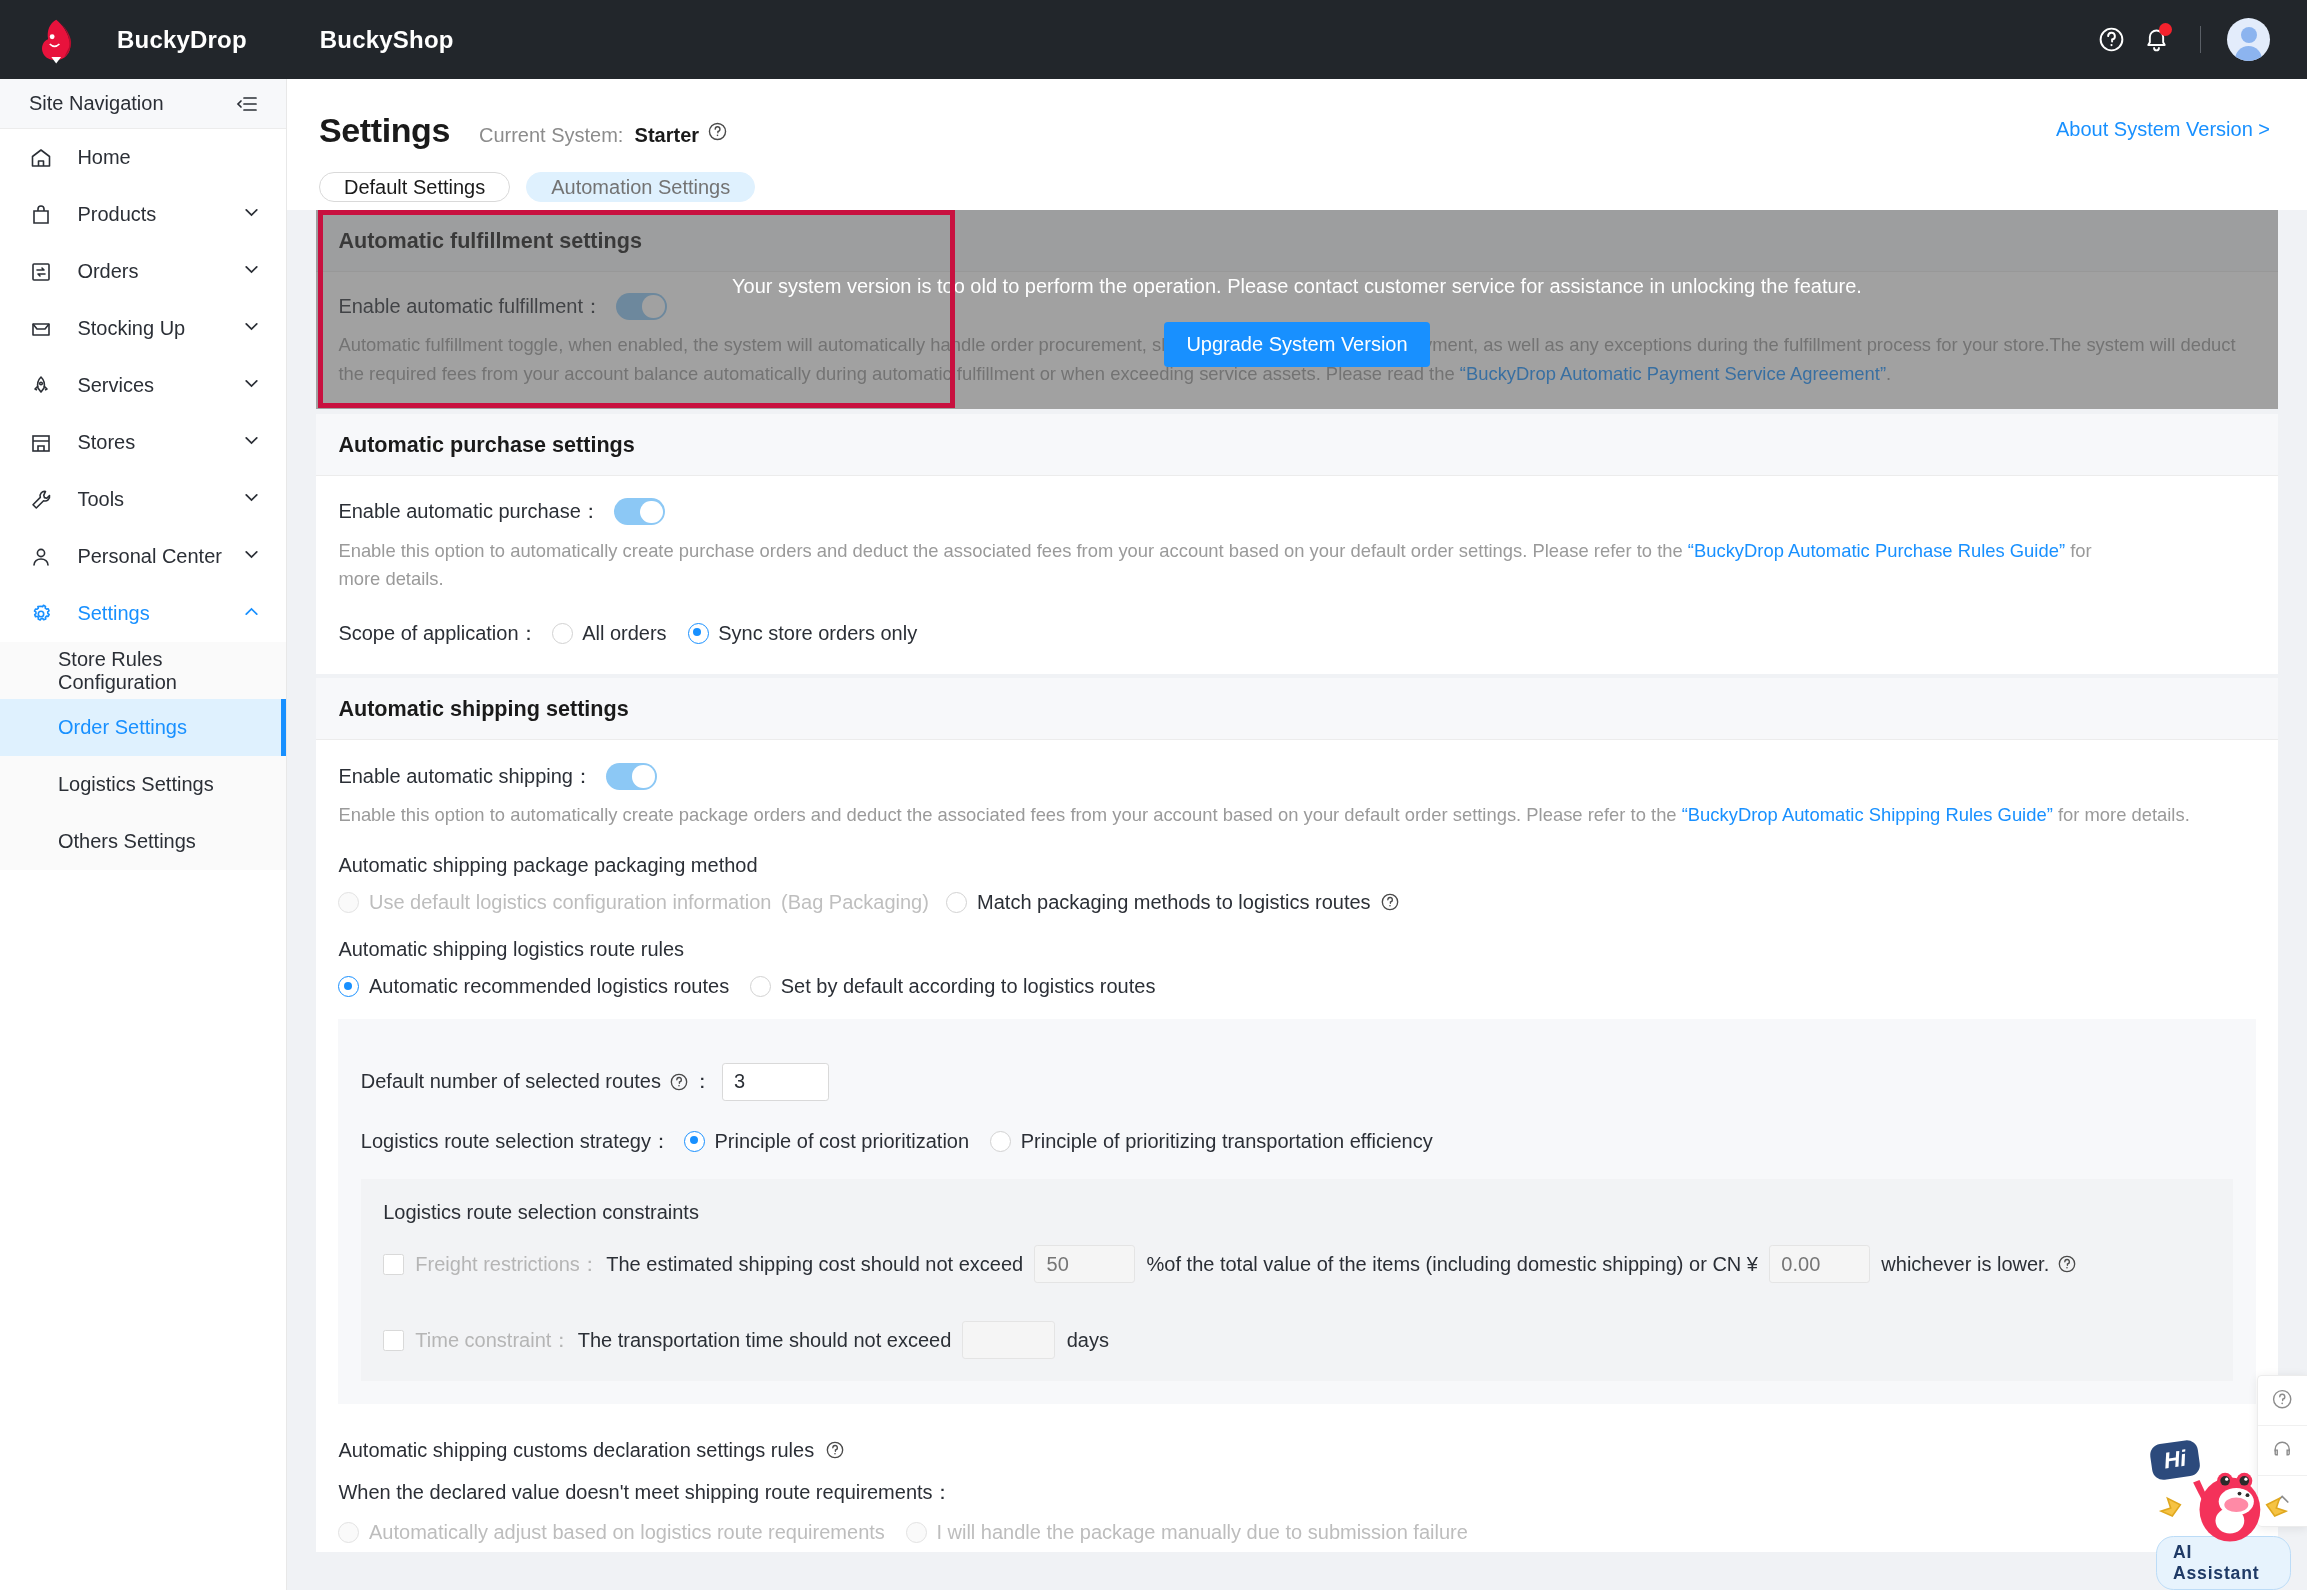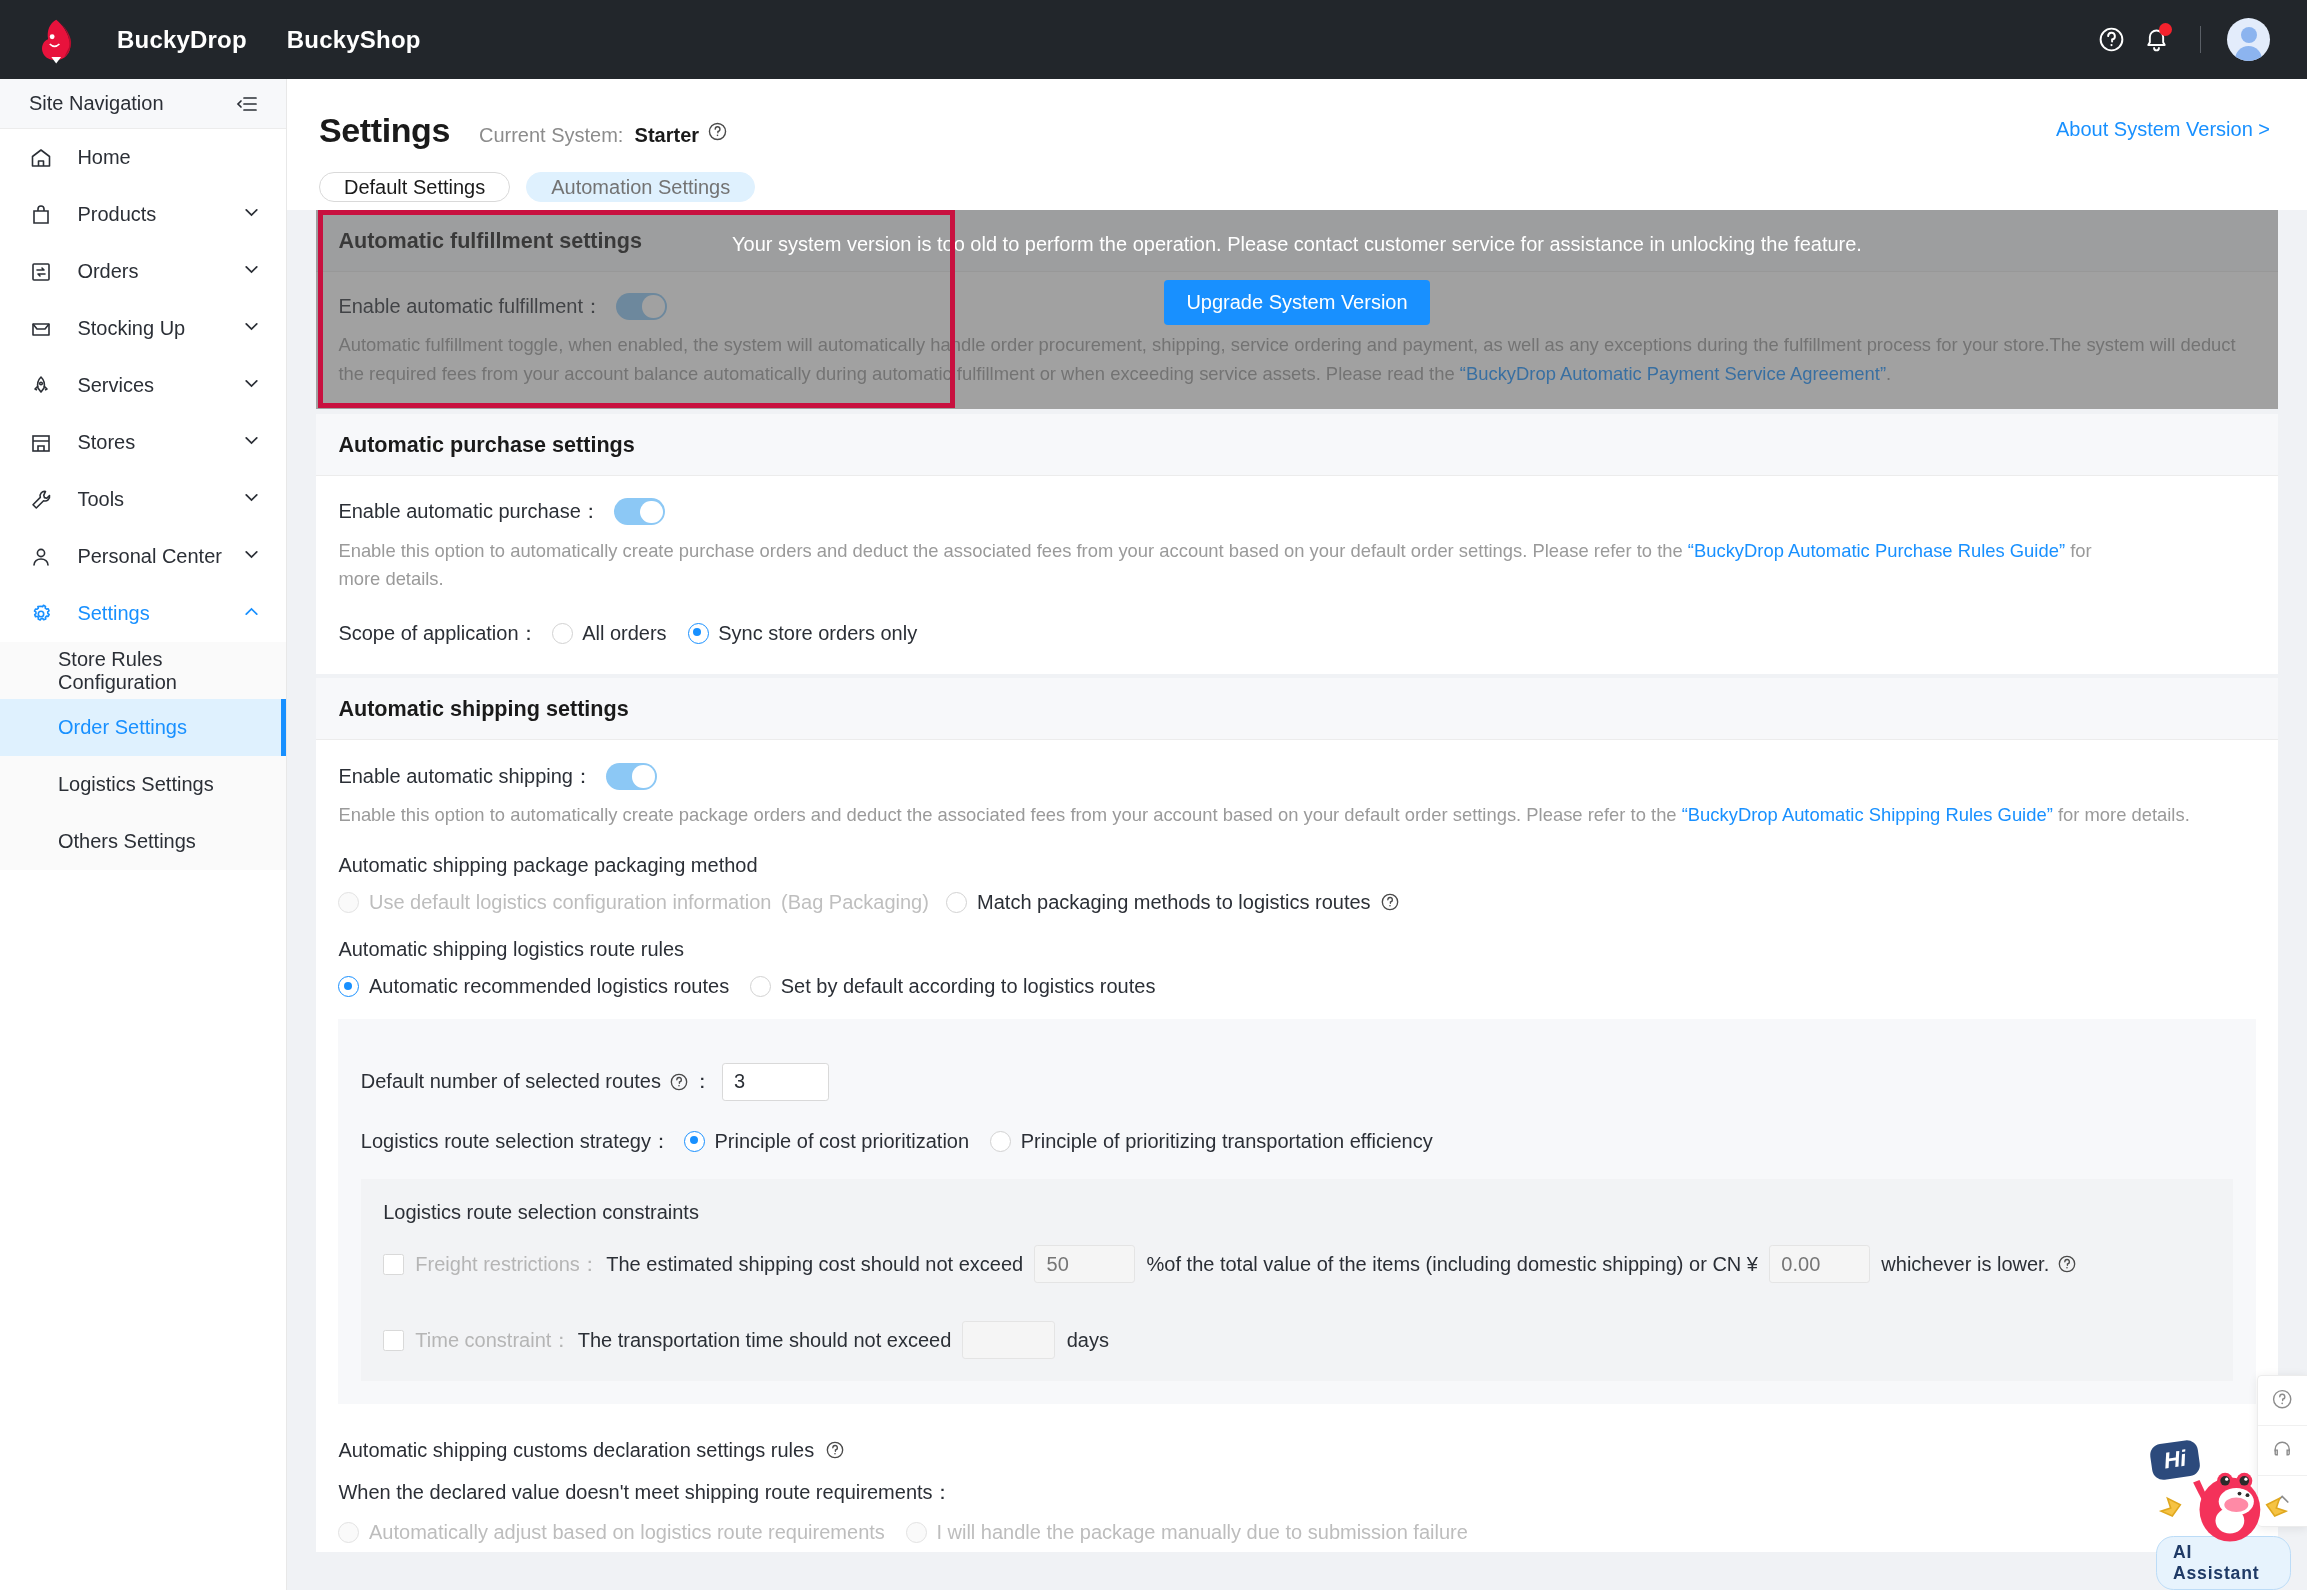--- a/index.html
+++ b/index.html
@@ -14,21 +14,21 @@
   .topbar {
     position: absolute; top: 0; left: 0; width: 2307px; height: 79px;
     background: #22262b; display: flex; align-items: center;
   }
   .logo-mark { margin-left: 32px; width: 50px; height: 50px; position: relative; }
   .logo-mark svg { width: 50px; height: 50px; display: block; }
   .brand-link {
     color: #ffffff; font-size: 24px; font-weight: 700; letter-spacing: 0.2px;
     margin-left: 35px; cursor: pointer; white-space: nowrap;
   }
-  .brand-link.second { margin-left: 40px; }
+  .brand-link.second { margin-left: 73px; }
   .topbar-right {
     margin-left: auto; display: flex; align-items: center; gap: 0; padding-right: 37px;
   }
   .ticon { width: 45px; height: 45px; display: flex; align-items: center; justify-content: center; cursor: pointer; position: relative; }
   .ticon svg { display: block; }
   .bell-dot {
     position: absolute; top: 6.4px; right: 7.2px; width: 13px; height: 13px;
     border-radius: 50%; background: #f5222d;
   }
   .tdivider { width: 1.6px; height: 27px; background: #5a5f66; margin: 0 17.6px 0 21px; }
@@ -156,21 +156,21 @@
     width: 21px; height: 21px; border: 1.6px solid #d9d9d9; border-radius: 2.4px;
     background: #fff; flex: none; cursor: pointer;
   }
   .cb-text { font-size: 20px; color: #2b2f36; }
   .cb-text.dim { color: #b5b5b5; }
 
   
   .fulfill-wrap { position: relative; margin-bottom: 4.8px; }
   .mask {
     position: absolute; inset: 0; background: rgba(84,84,84,0.55);
-    display: flex; flex-direction: column; align-items: center; justify-content: flex-start;
+    display: flex; flex-direction: column; align-items: center; justify-content: center;
     z-index: 5; padding-top: 23px;
   }
   .mask-text { color: #ffffff; font-size: 20px; text-align: center; }
   .upgrade-btn {
     margin-top: 24px; background: #1890ff; color: #fff; font-size: 20px;
     border: none; border-radius: 4px; padding: 11.2px 22.4px; cursor: pointer;
     font-family: inherit;
   }
   .redbox {
     position: absolute; left: 1.6px; top: 0px; width: 637px; height: 198px;

